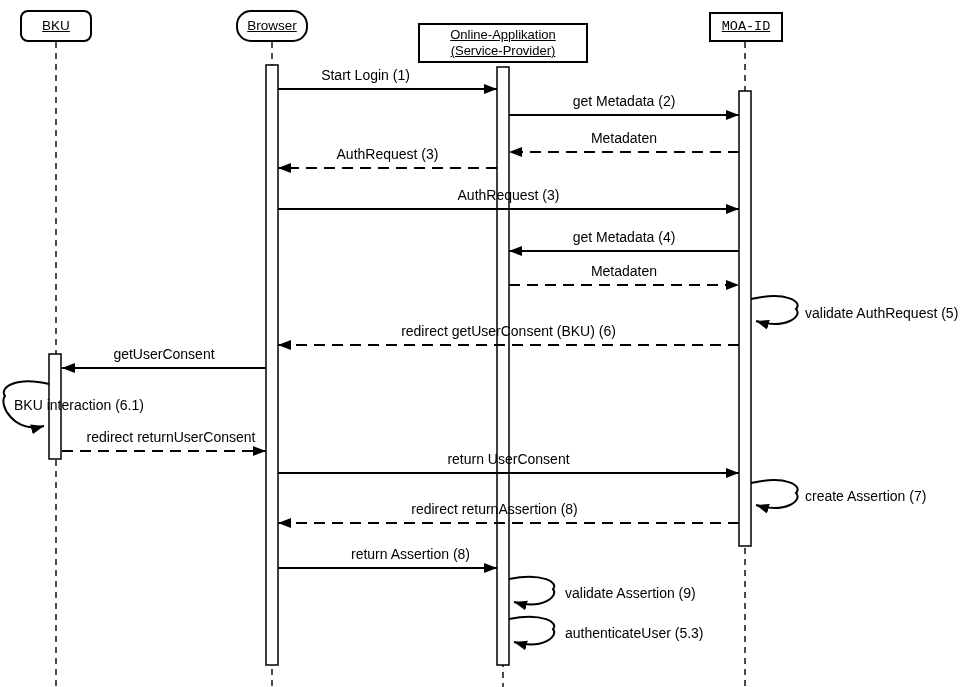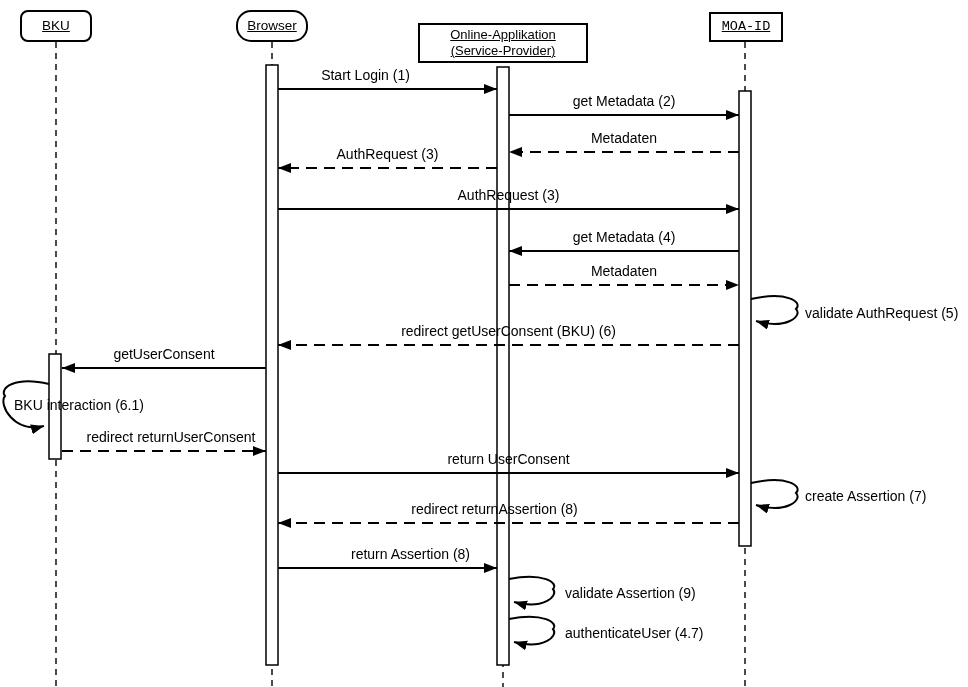--- a/index.html
+++ b/index.html
@@ -108,15 +108,15 @@
   <div class="msg-label left-anchor" style="left:805px; top:304px;">validate AuthRequest (5)</div>
   <div class="msg-label" style="left:278px; top:322px; width:461px;">redirect getUserConsent (BKU) (6)</div>
   <div class="msg-label" style="left:62px; top:345px; width:204px;">getUserConsent</div>
   <div class="msg-label left-anchor" style="left:6px; top:396px;margin-left:8px;">BKU interaction (6.1)</div>
   <div class="msg-label" style="left:62px; top:428px; width:204px;margin-left:7px;">redirect returnUserConsent</div>
   <div class="msg-label" style="left:278px; top:450px; width:461px;">return UserConsent</div>
   <div class="msg-label left-anchor" style="left:805px; top:487px;">create Assertion (7)</div>
   <div class="msg-label" style="left:278px; top:500px; width:433px;">redirect returnAssertion (8)</div>
   <div class="msg-label" style="left:278px; top:545px; width:219px;padding-left:23px;">return Assertion (8)</div>
   <div class="msg-label left-anchor" style="left:565px; top:584px;">validate Assertion (9)</div>
-  <div class="msg-label left-anchor" style="left:565px; top:624px;">authenticateUser (4.7)</div>
+  <div class="msg-label left-anchor" style="left:565px; top:624px;">authenticateUser (5.3)</div>
 
 </div>
 
 </body></html>

